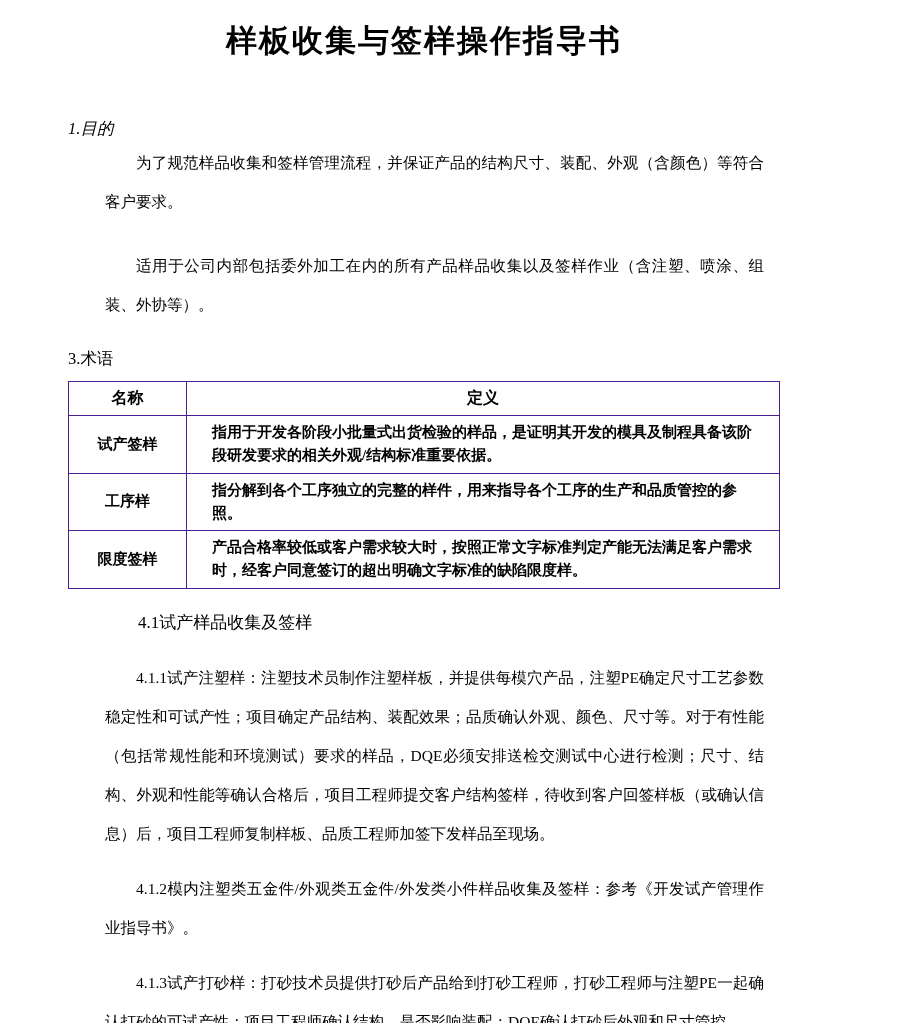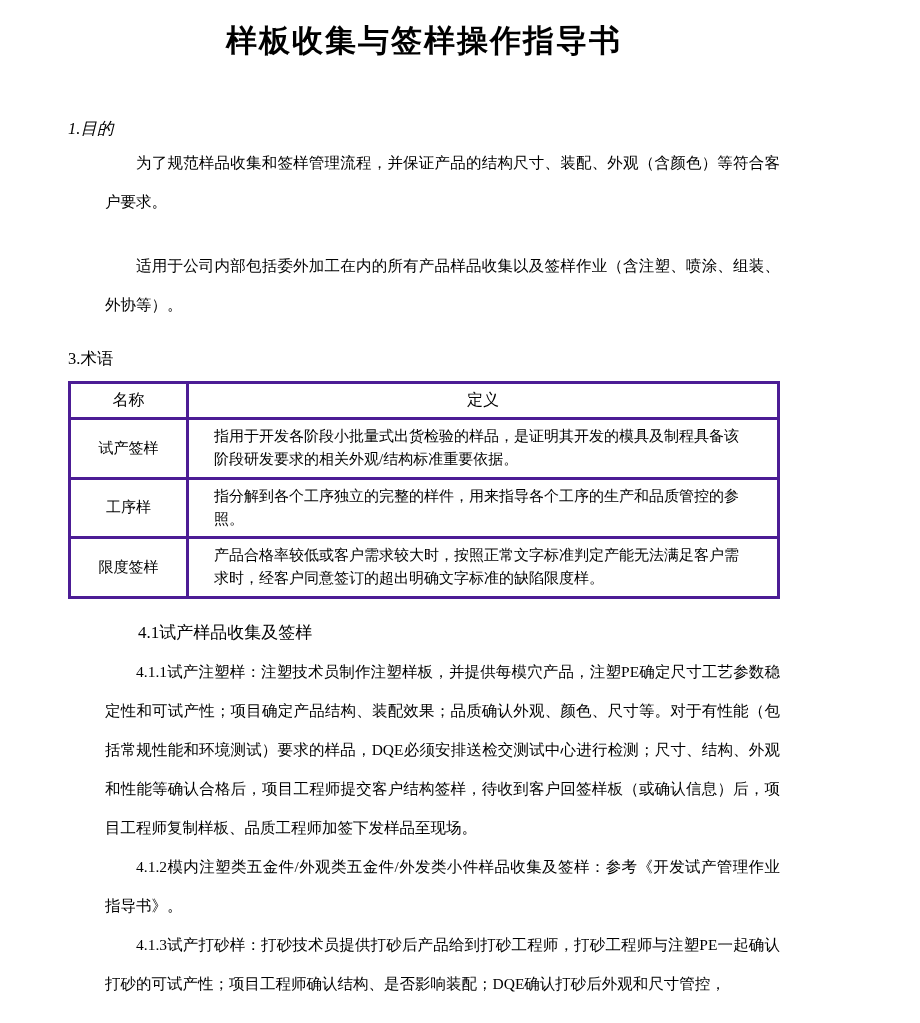--- a/index.html
+++ b/index.html
@@ -30,21 +30,21 @@
   .sec-heading {
     margin: 0;
     font-size: 16.5px;
     font-weight: normal;
     line-height: 1.3;
   }
   .h-purpose { margin-top: 56px; font-style: italic; }
   .h-terms { margin-top: 24px; }
   .h-operations { margin-top: 40px; }
   .para {
-    margin: 0;
+    margin: 16px;
     font-size: 15.5px;
     line-height: 2.52;
     text-align: justify;
     text-indent: 2em;
     margin-left: 37px;
   }
   .para-gap1 { margin-top: 4px; }
   .para-gap2 { margin-top: 24px; }
   .subsection-title {
     margin: 14px 0 0 70px;
@@ -52,23 +52,23 @@
     line-height: 2.3;
   }
   table.terms-table {
     margin-top: 12px;
     width: 100%;
     border-collapse: collapse;
     table-layout: fixed;
   }
   table.terms-table th,
   table.terms-table td {
-    border: 3px solid #4c1d95;
+    border: 1px solid #4c1d95;
     font-size: 15px;
-    font-weight: normal;
+    font-weight: bold;
     vertical-align: middle;
   }
   table.terms-table th {
     text-align: center;
     padding: 6px 4px;
     font-size: 16px;
   }
   .col-name { width: 118px; }
   td.cell-name {
     text-align: center;

